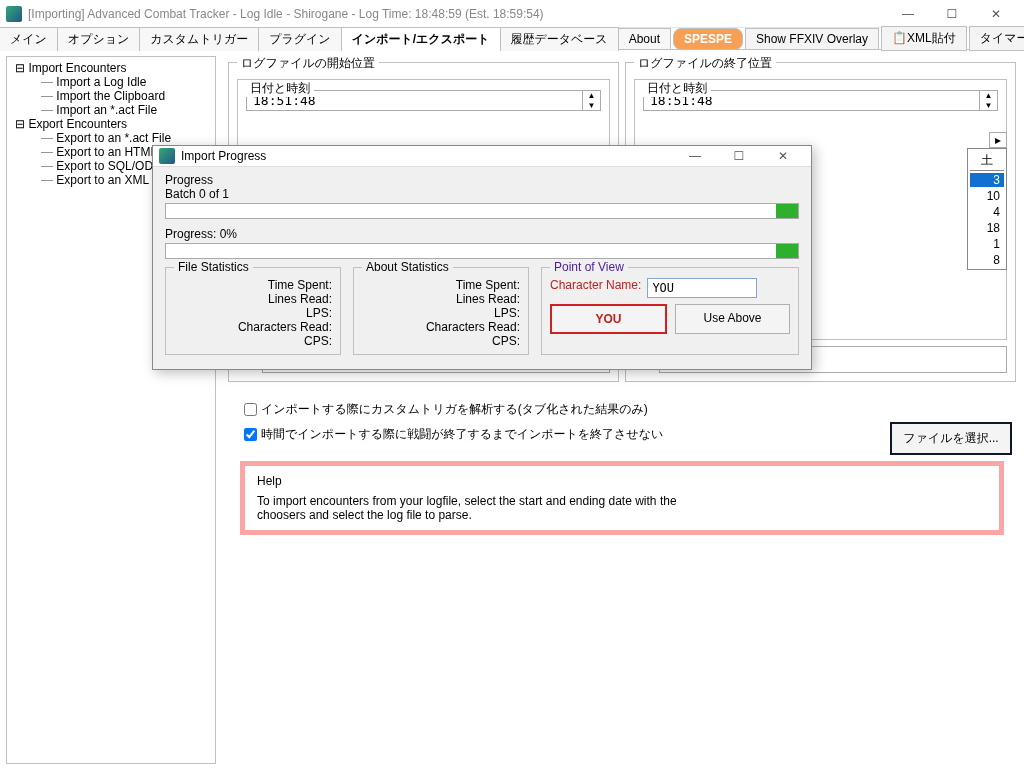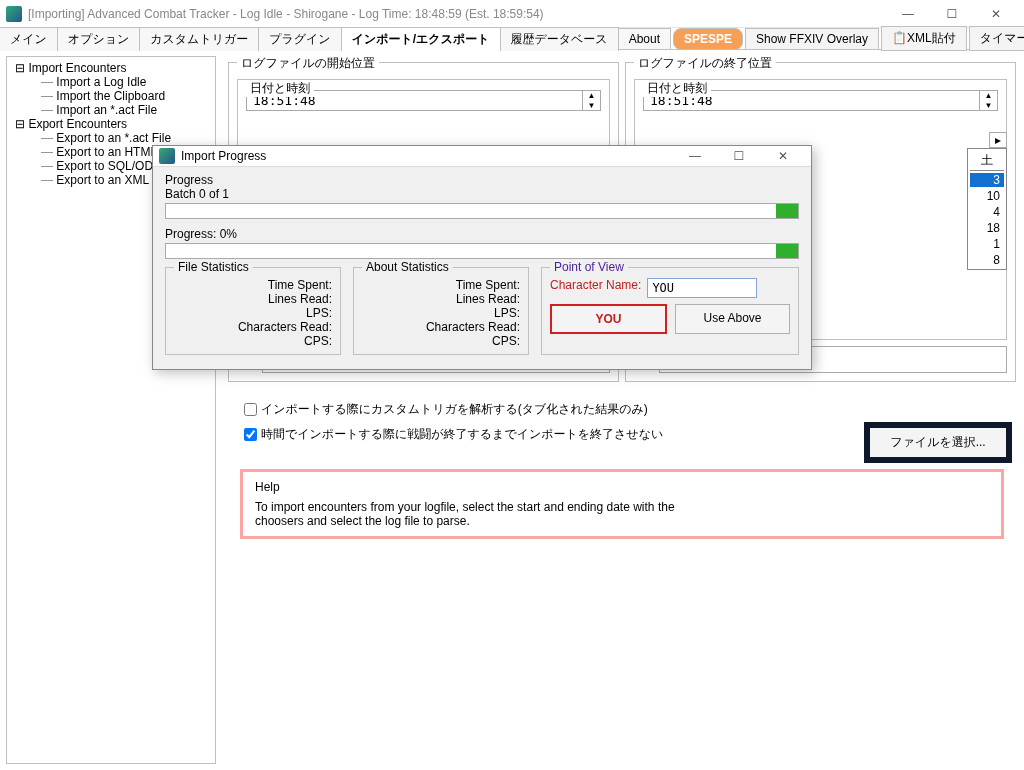--- a/index.html
+++ b/index.html
@@ -39,22 +39,22 @@
 .spinner input { border:none; flex:1; padding:2px 6px; font-family:"Consolas",monospace; font-size:13px;}
 .spinner .spins { width:18px; border-left:1px solid #aaa; display:flex; flex-direction:column;}
 .spinner .sp { flex:1; display:flex; align-items:center; justify-content:center; font-size:8px;}
 .radio-row { display:flex; align-items:center; margin-top:6px;}
 .radio-row input[type=radio]{margin:0 6px;}
 .radio-box { flex:1; border:1px solid #aaa; padding:4px 8px; background:#fff;}
 
 .check-row { display:flex; align-items:center; margin: 3px 12px;}
 .check-row input{margin-right:4px;}
 
-.filebtn { float:right; width:148px; padding:6px 0; text-align:center; background:#f4f4f4; border:6px solid #0f172a; margin-right:4px;}
-.help { border:3px solid #fca5a5; padding:8px 12px; margin:6px 12px 0 12px; }
+.filebtn { float:right; width:122px; padding:6px 0; text-align:center; background:#f4f4f4; border:2px solid #0f172a; margin-right:4px;}
+.help { border:5px solid #fca5a5; padding:8px 12px; margin:6px 12px 0 12px; }
 .help h { display:block; margin-bottom:6px;}
 
 .cal-nav { width:18px; border:1px solid #aaa; text-align:center; margin-left:2px;}
 .cal { border:1px solid #888; width:30px; }
 .cal th { background:#fff; font-weight:normal; border-bottom:1px solid #888;}
 .cal td { text-align:right; padding:0 4px; }
 .cal td.sel { background:#1170d0; color:#fff; }
 
 
 .dialog { position:absolute; left:152px; top:145px; width:660px; height:225px; background:#f0f0f0; border:1px solid #888; box-shadow: 3px 3px 12px rgba(0,0,0,.25);}

